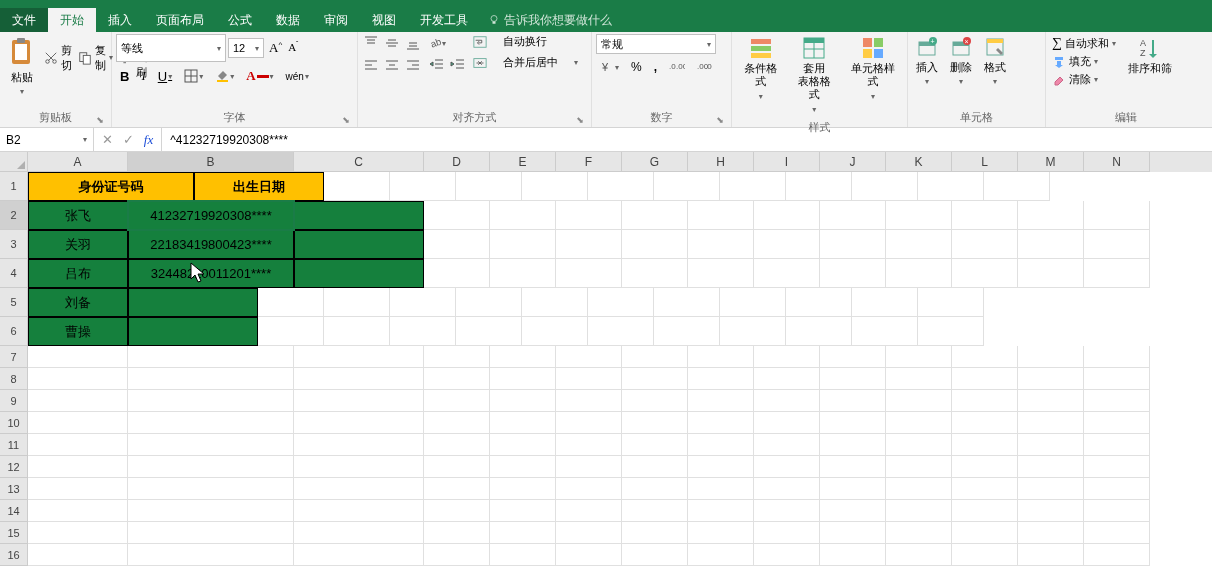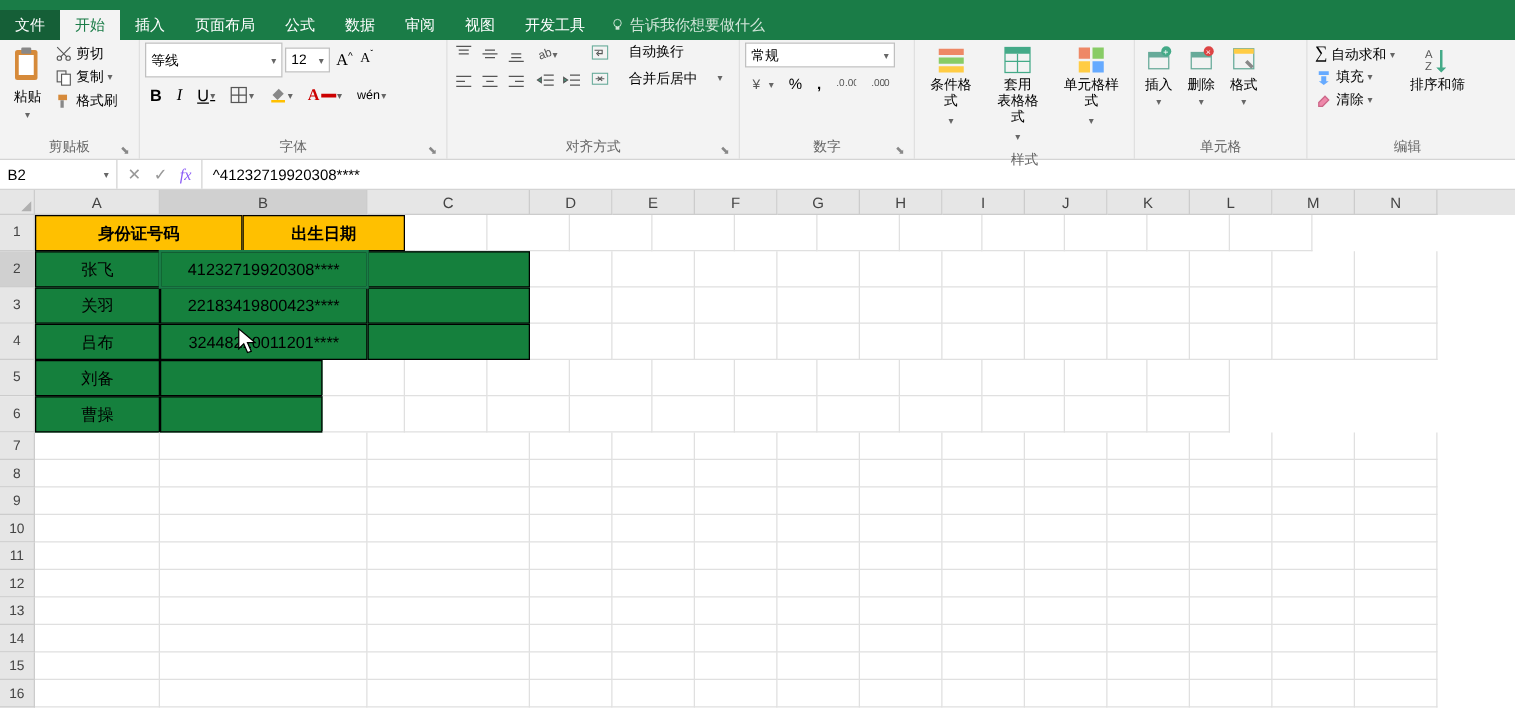--- a/index.html
+++ b/index.html
@@ -22,21 +22,21 @@
 .ribbon-group-label { font-size: 11px; color: #666; text-align: center; padding: 2px 0; position: relative; }
 .dialog-launcher { position: absolute; right: 2px; bottom: 2px; width: 10px; height: 10px; font-size: 9px; color: #888; }
 .ribbon-body { flex: 1; display: flex; gap: 2px; }
 
 
 .clipboard-body { display: flex; gap: 2px; align-items: flex-start; }
 .paste-btn { display: flex; flex-direction: column; align-items: center; padding: 2px 4px; gap: 2px; cursor: pointer; }
 .paste-icon-big { width: 28px; height: 32px; }
 .paste-label { font-size: 11px; }
 .dd { font-size: 8px; color: #666; }
-.clip-side { display: flex; flex-direction: column; gap: 2px; font-size: 11px; }
+.clip-side { display: flex; gap: 2px; font-size: 11px; }
 .clip-item { display: flex; align-items: center; gap: 3px; cursor: pointer; padding: 1px 2px; }
 .small-icon { width: 14px; height: 14px; flex-shrink: 0; }
 
 
 .font-body { display: flex; flex-direction: column; gap: 4px; }
 .font-row1 { display: flex; gap: 2px; align-items: center; }
 .font-name { width: 110px; height: 28px; border: 1px solid #c0c0c0; background: #fff; font-size: 11px; padding: 0 4px; display: flex; align-items: center; justify-content: space-between; }
 .font-size { width: 36px; height: 20px; border: 1px solid #c0c0c0; background: #fff; font-size: 11px; padding: 0 4px; display: flex; align-items: center; justify-content: space-between; }
 .grow-shrink { display: flex; gap: 0; }
 .AA { font-size: 13px; padding: 1px 3px; cursor: pointer; font-family: serif; }
@@ -75,21 +75,21 @@
 .edit-body { display: flex; gap: 6px; }
 .edit-col { display: flex; flex-direction: column; gap: 1px; font-size: 11px; }
 .edit-item { display: flex; align-items: center; gap: 3px; cursor: pointer; padding: 1px 2px; }
 .sort-big { display: flex; flex-direction: column; align-items: center; padding: 2px 4px; cursor: pointer; font-size: 11px; gap: 2px; text-align: center; line-height: 13px; }
 
 
 .fx-row { height: 24px; border-bottom: 1px solid #d4d4d4; display: flex; align-items: stretch; background: #fff; }
 .name-box { width: 94px; border-right: 1px solid #d4d4d4; display: flex; align-items: center; padding: 0 6px; font-size: 12px; justify-content: space-between; }
 .fx-btns { display: flex; align-items: center; padding: 0 8px; gap: 10px; color: #999; border-right: 1px solid #d4d4d4; }
 .fx-btn { cursor: pointer; font-size: 13px; }
-.fx-label { font-style: italic; font-family: serif; font-size: 13px; color: #8b5cf6; cursor: pointer; text-align: center; }
+.fx-label { font-style: italic; font-family: serif; font-size: 13px; color: #1d4ed8; cursor: pointer; text-align: center; }
 .formula-input { flex: 1; padding: 0 8px; font-size: 12px; display: flex; align-items: center; }
 
 
 .grid-area { position: relative; background: #fff; }
 .col-headers { display: flex; height: 20px; background: #e6e6e6; }
 .corner { width: 28px; border-right: 1px solid #ccc; border-bottom: 1px solid #ccc; background: #e6e6e6; position: relative; }
 .corner::after { content: ""; position: absolute; right: 2px; bottom: 2px; width: 0; height: 0; border-left: 8px solid transparent; border-bottom: 8px solid #b0b0b0; }
 .col-h { border-right: 1px solid #ccc; border-bottom: 1px solid #ccc; text-align: center; font-size: 12px; color: #444; display: flex; align-items: center; justify-content: center; background: #e6e6e6; }
 .col-h.sel { background: #d0d0d0; }
 .col-A { width: 100px; } .col-B { width: 166px; } .col-C { width: 130px; }

